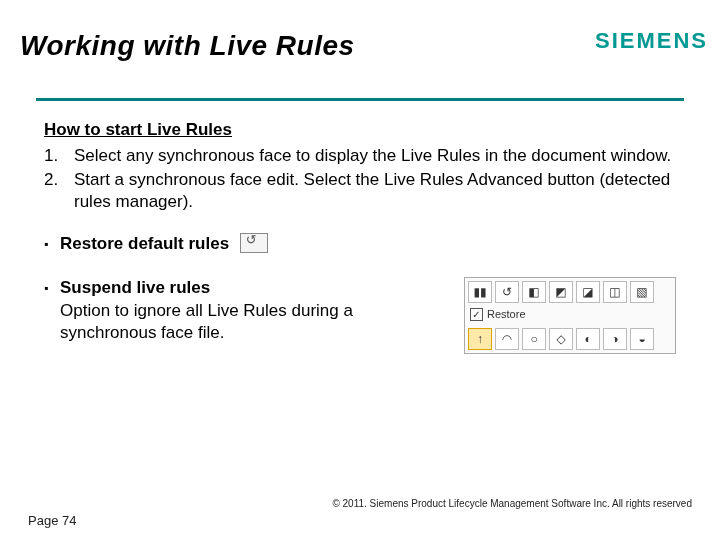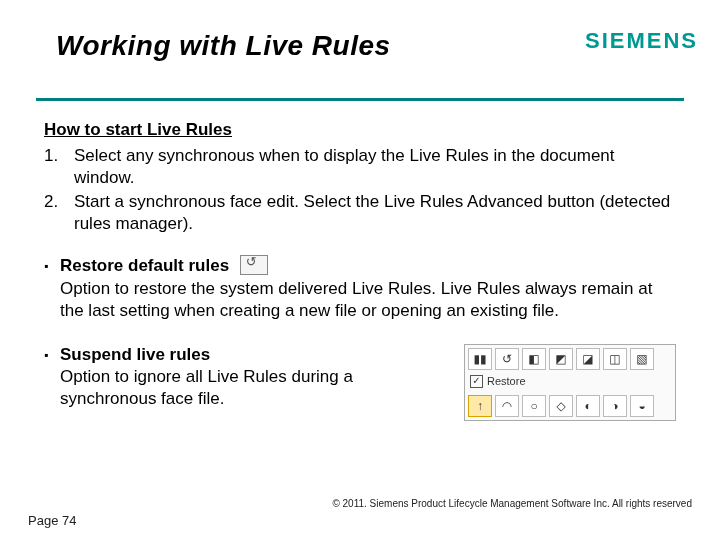--- a/index.html
+++ b/index.html
@@ -8,35 +8,35 @@
     width: 720px;
     height: 540px;
     font-family: Arial, Helvetica, sans-serif;
     background: #fff;
     color: #000;
     position: relative;
     overflow: hidden;
   }
   .title-block {
     padding-top: 30px;
-    padding-left: 56px;
+    padding-left: 20px;
     padding-right: 36px;
     position: relative;
     height: 60px;
   }
   .title-text {
     font-size: 28px;
     font-weight: bold;
     font-style: italic;
     letter-spacing: 0.5px;
   }
   .brand {
     position: absolute;
     top: 28px;
-    right: 22px;
+    right: 12px;
     font-size: 22px;
     font-weight: bold;
     letter-spacing: 2px;
     color: #009892;
   }
   .rule {
     margin: 8px 36px 0 36px;
     border: 0;
     border-top: 3px solid #008080;
   }
@@ -181,36 +181,35 @@
   <div class="brand">SIEMENS</div>
 </div>
 <hr class="rule">
 
 <div class="content">
   <div class="subhead">How to start Live Rules</div>
 
   <div class="ol">
     <div class="ol-row">
       <div class="ol-num">1.</div>
-      <div>Select any synchronous when to display the Live Rules in the document window.</div>
+      <div>Select any synchronous face to display the Live Rules in the document window.</div>
     </div>
     <div class="ol-row">
       <div class="ol-num">2.</div>
       <div>Start a synchronous face edit. Select the Live Rules Advanced button (detected rules manager).</div>
     </div>
   </div>
 
   <div class="bullets">
 
     <div class="bullet-row">
       <div class="bullet-mark">▪</div>
       <div class="bullet-body">
         <span class="bullet-title">Restore default rules</span>
         <span class="inline-icon"></span><br>
-        <span>Option to restore the system delivered Live Rules. Live Rules always remain at the last setting when creating a new file or opening an existing file.</span>
       </div>
     </div>
 
     <div class="bullet-row">
       <div class="bullet-mark">▪</div>
       <div class="bullet-body suspend-flex">
         <div class="suspend-text">
           <span class="bullet-title">Suspend live rules</span><br>
           <span>Option to ignore all Live Rules during a synchronous face file.</span>
         </div>

